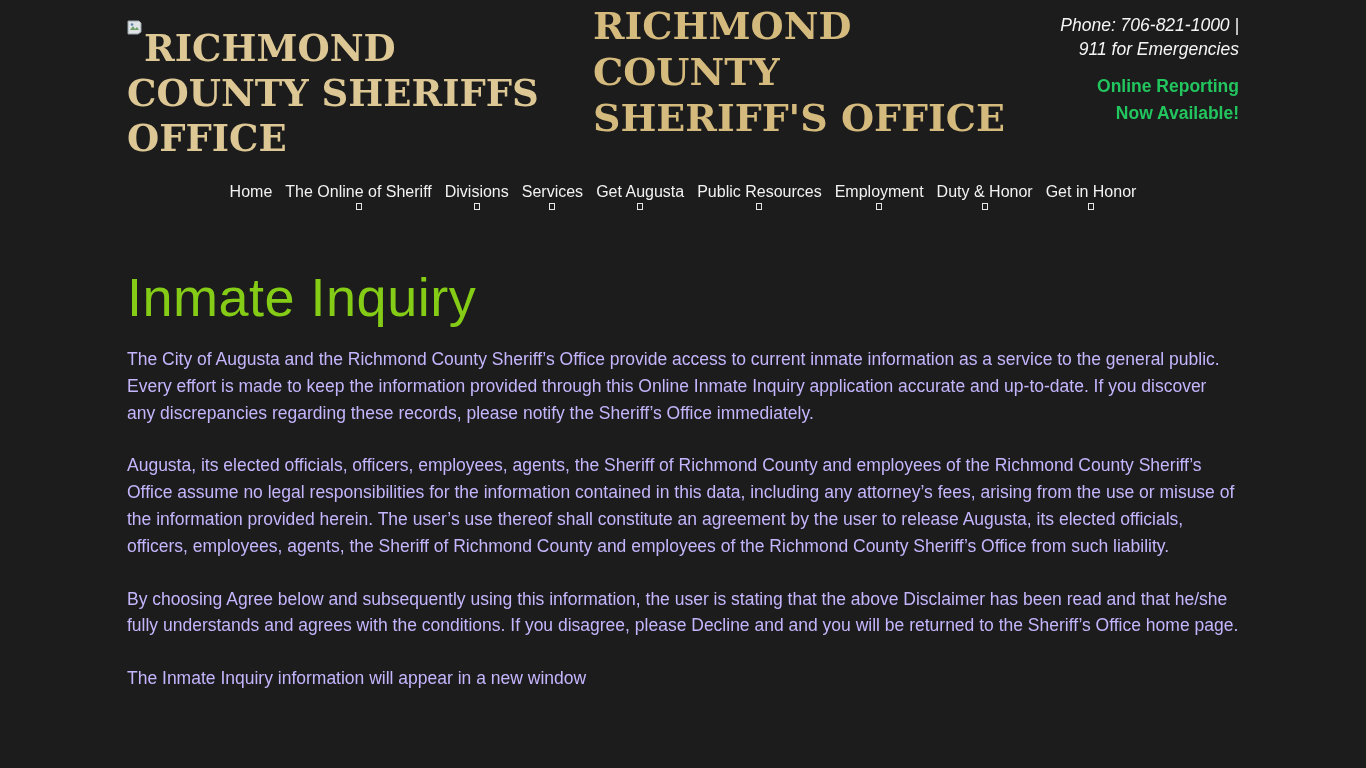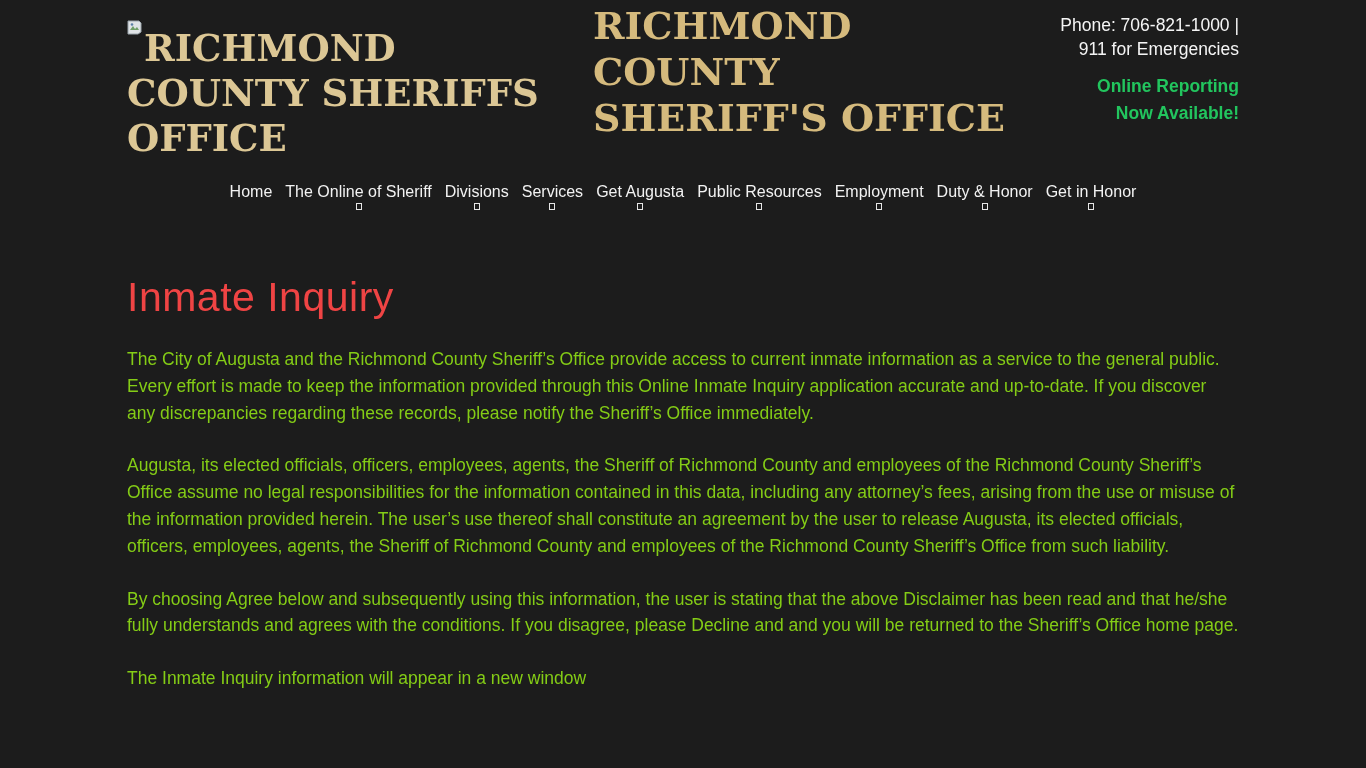--- a/index.html
+++ b/index.html
@@ -42,20 +42,21 @@
     color: #d5ba7d;
     white-space: pre-line;
   }
 
   .contact { flex: 1; padding-top: 13px; text-align: right; }
   .phone {
     color: #f5f5f5;
     font-size: 17.5px;
     line-height: 24px;
     white-space: pre-line;
+    font-style: italic;
   }
   .reporting {
     margin-top: 12px;
     color: #22c55e;
     font-weight: 700;
     font-size: 17.5px;
     line-height: 27px;
     white-space: pre-line;
     cursor: pointer;
   }
@@ -83,30 +84,30 @@
     width: 6px; height: 7px;
     border: 1px solid #e6e6e6;
     margin-top: 3px;
   }
   .nav-item.no-drop .drop-square { visibility: hidden; }
 
   
   main h1 {
     margin: 64px 0 0;
     font-weight: 400;
-    font-size: 41px;
+    font-size: 54px;
     line-height: 46px;
-    color: #ef4444;
+    color: #84cc16;
     letter-spacing: 0.5px;
   }
   main p {
     margin: 26px 0 0;
     font-size: 17.5px;
     line-height: 26.8px;
-    color: #84cc16;
+    color: #c4b5fd;
   }
 </style>
 </head>
 <body>
 
 <div class="container">
 
   <header>
     <div class="logo-block">
       <span class="logo-alt"><span class="broken-img-icon"><svg width="15" height="15" viewBox="0 0 15 15">

